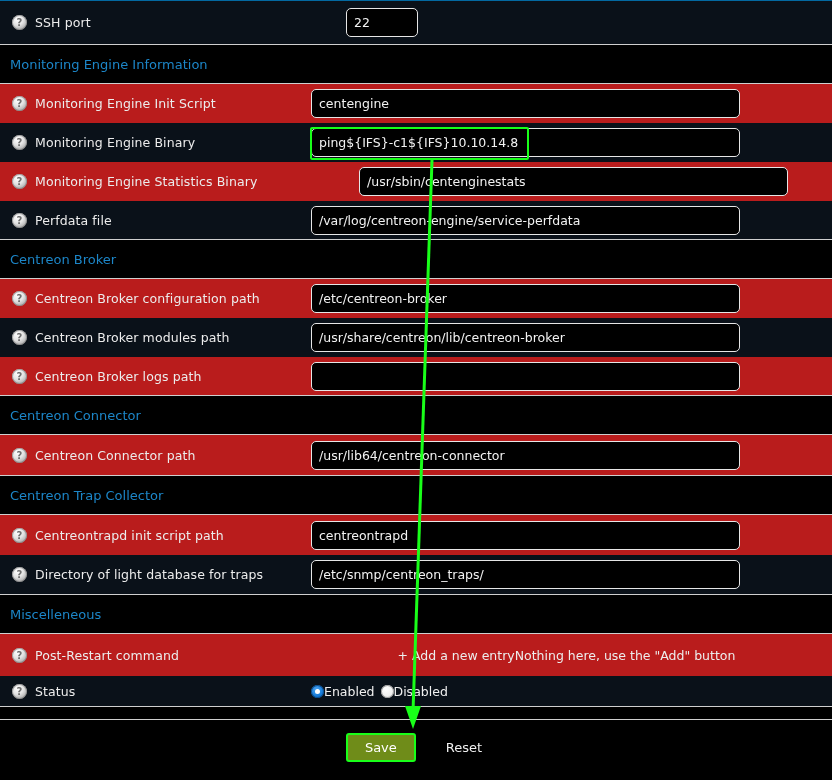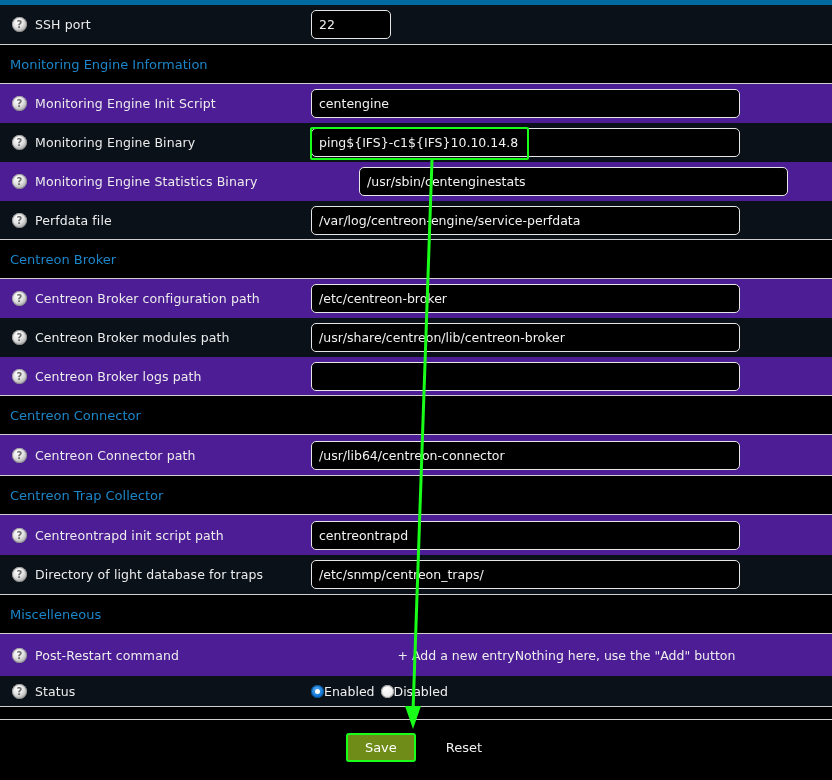--- a/index.html
+++ b/index.html
@@ -25,21 +25,21 @@
   
   .row {
     display: flex;
     align-items: center;
     box-sizing: border-box;
     width: 832px;
     padding: 0;
     position: relative;
   }
   .row.alt { background: #0a1119; }
-  .row.plain { background: #4c1d95; }
+  .row.plain { background: #b91c1c; }
 
   .row .label-cell {
     width: 311px;
     box-sizing: border-box;
     padding-left: 12px;
     display: flex;
     align-items: center;
     gap: 8px;
     flex: 0 0 311px;
   }
@@ -86,38 +86,38 @@
     border: 1px solid #e6e6e6;
     border-radius: 5px;
     color: #f2f2f2;
     font-size: 12.5px;
     font-family: "DejaVu Sans", "Liberation Sans", sans-serif;
     padding: 0 7px;
     outline: none;
     display: block;
   }
   .txt.wide  { width: 429px; }
-  .txt.short { width: 80px; }
+  .txt.short { width: 72px; }
 
   
   .section {
     box-sizing: border-box;
     width: 832px;
     height: 39px;
     display: flex;
     align-items: center;
     padding-left: 10px;
     background: #000000;
     border-bottom: 1px solid #cfcfcf;
   }
   .section-title {
     color: #1c86c8;
     font-size: 13px;
   }
-  .hr-top { border-top: 5px solid #0369a1; }
+  .hr-top { border-top: 1px solid #0369a1; gap: 35px; }
   .hr-bot { border-bottom: 1px solid #cfcfcf; }
 
   
   .stack {
     display: flex;
     flex-direction: row;
     justify-content: center;
     line-height: 17px;
     font-size: 12.5px;
     color: #ededed;

